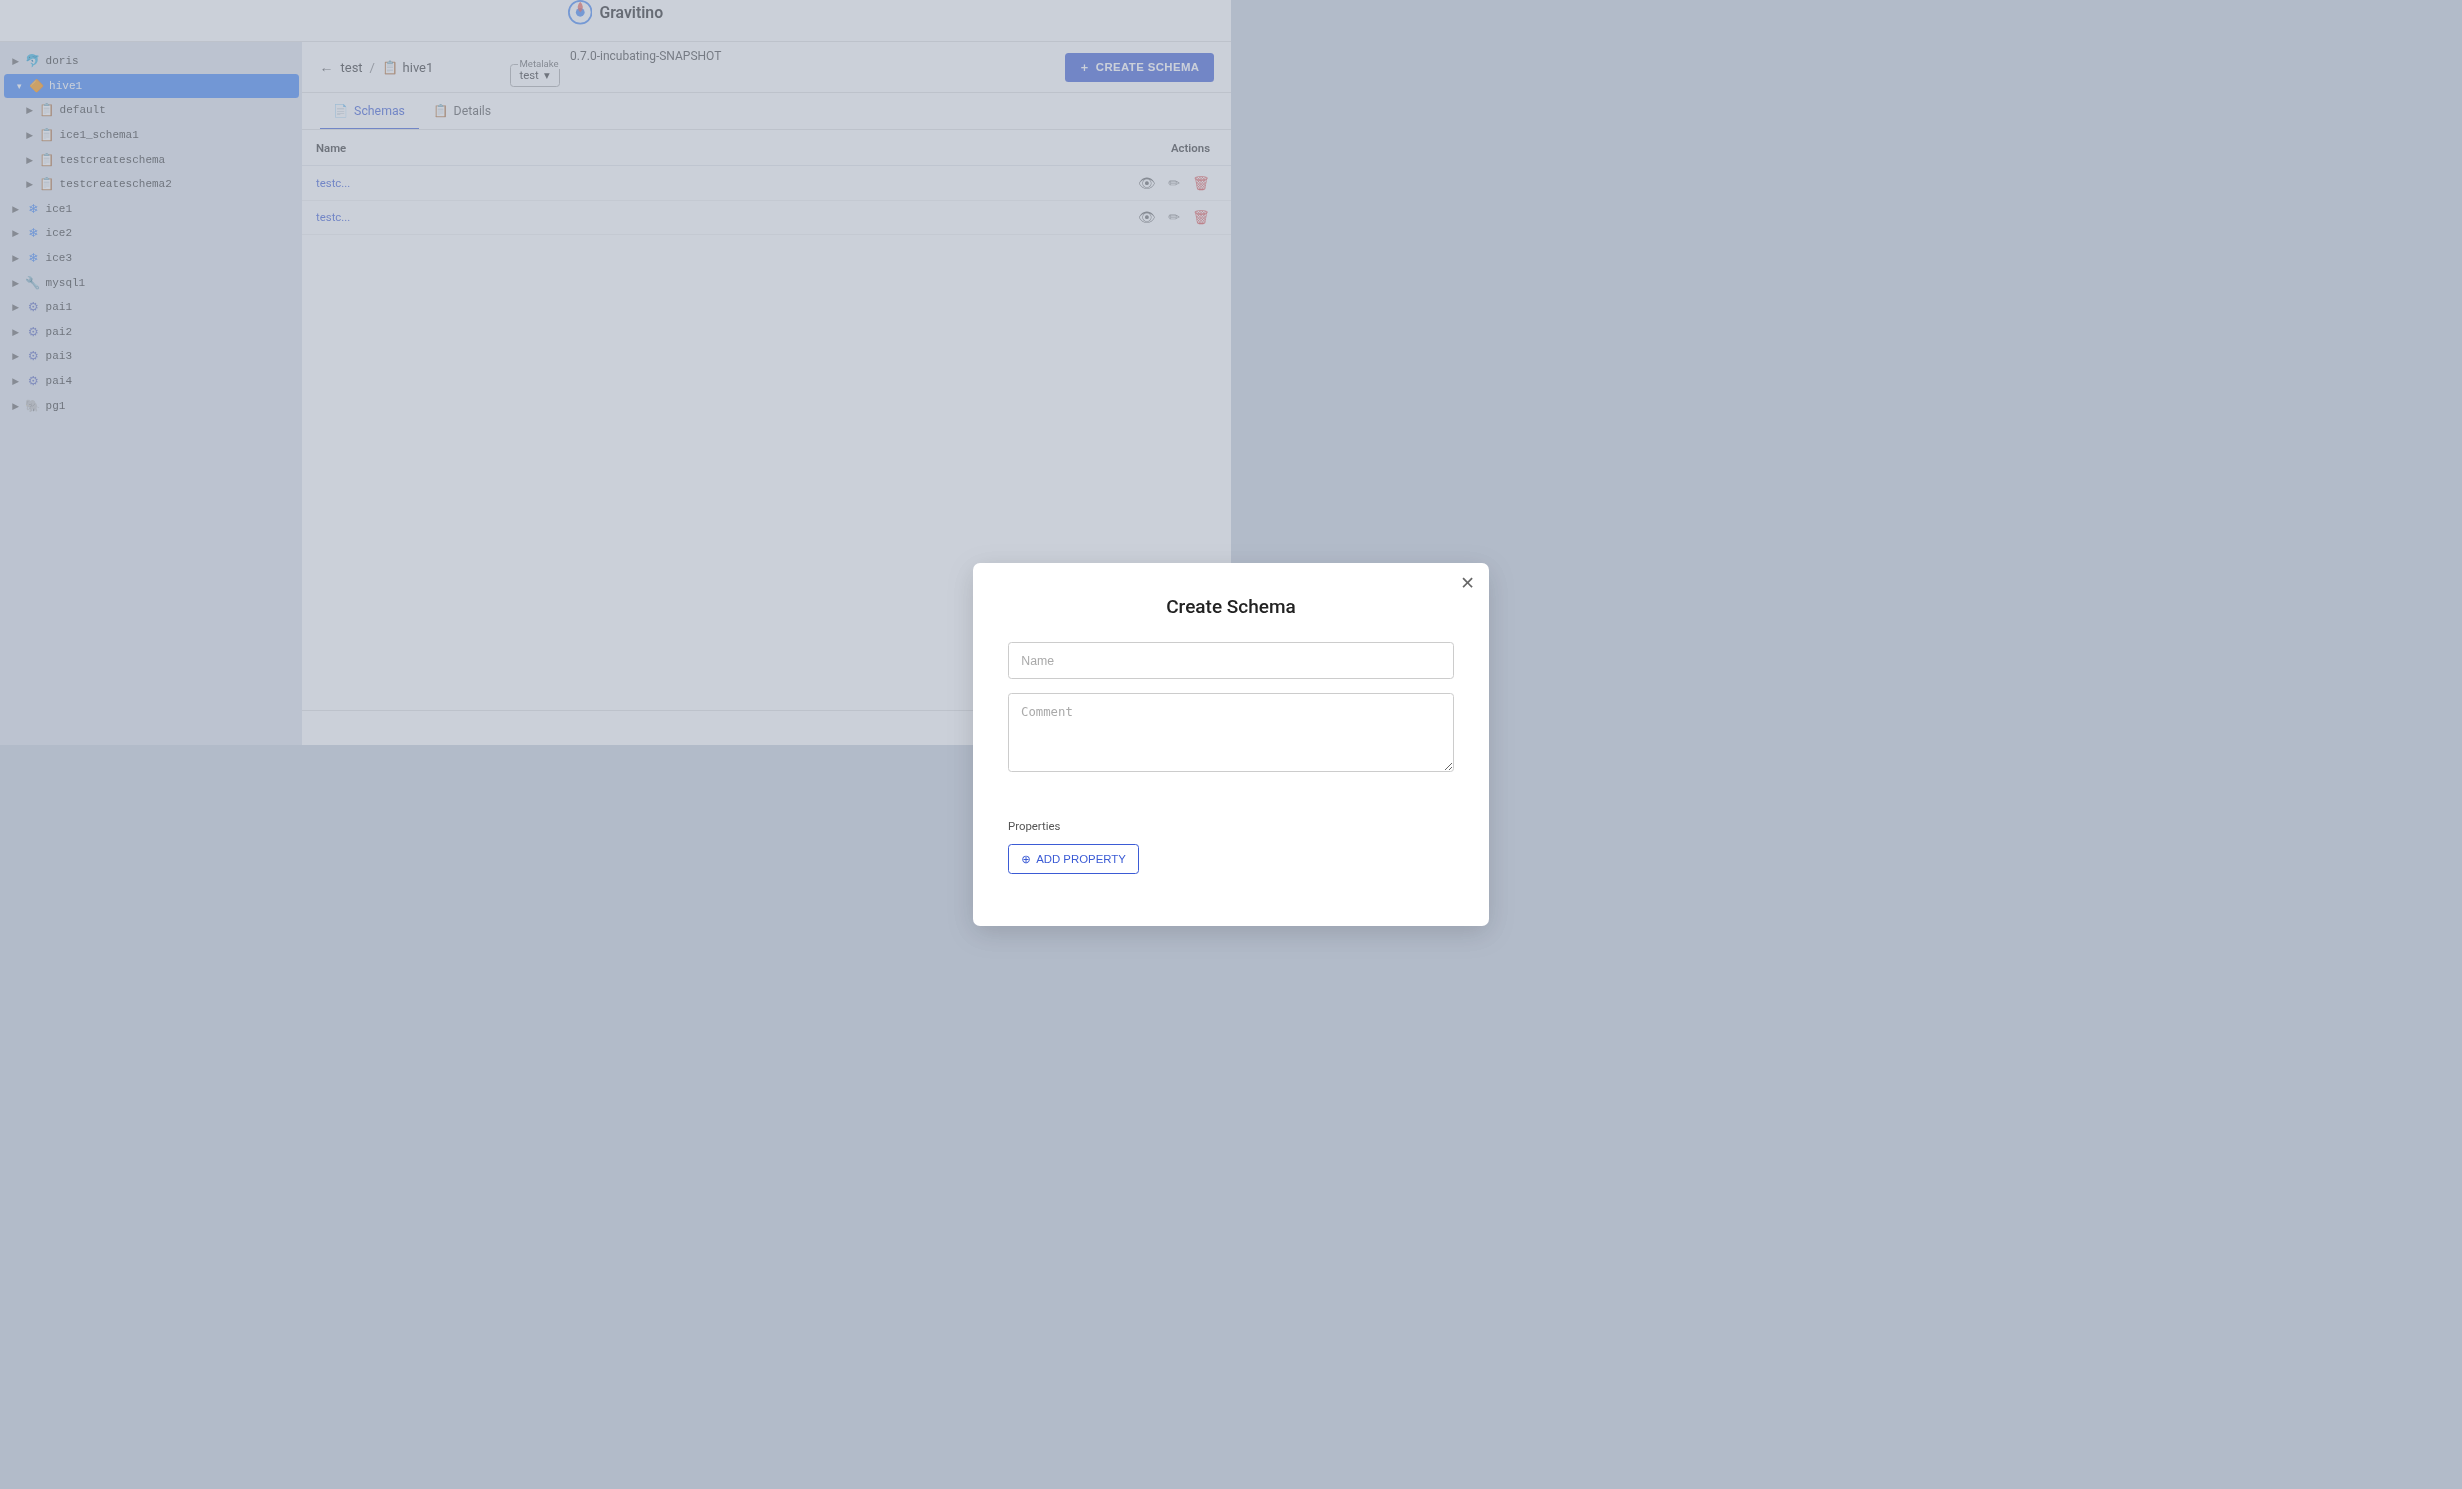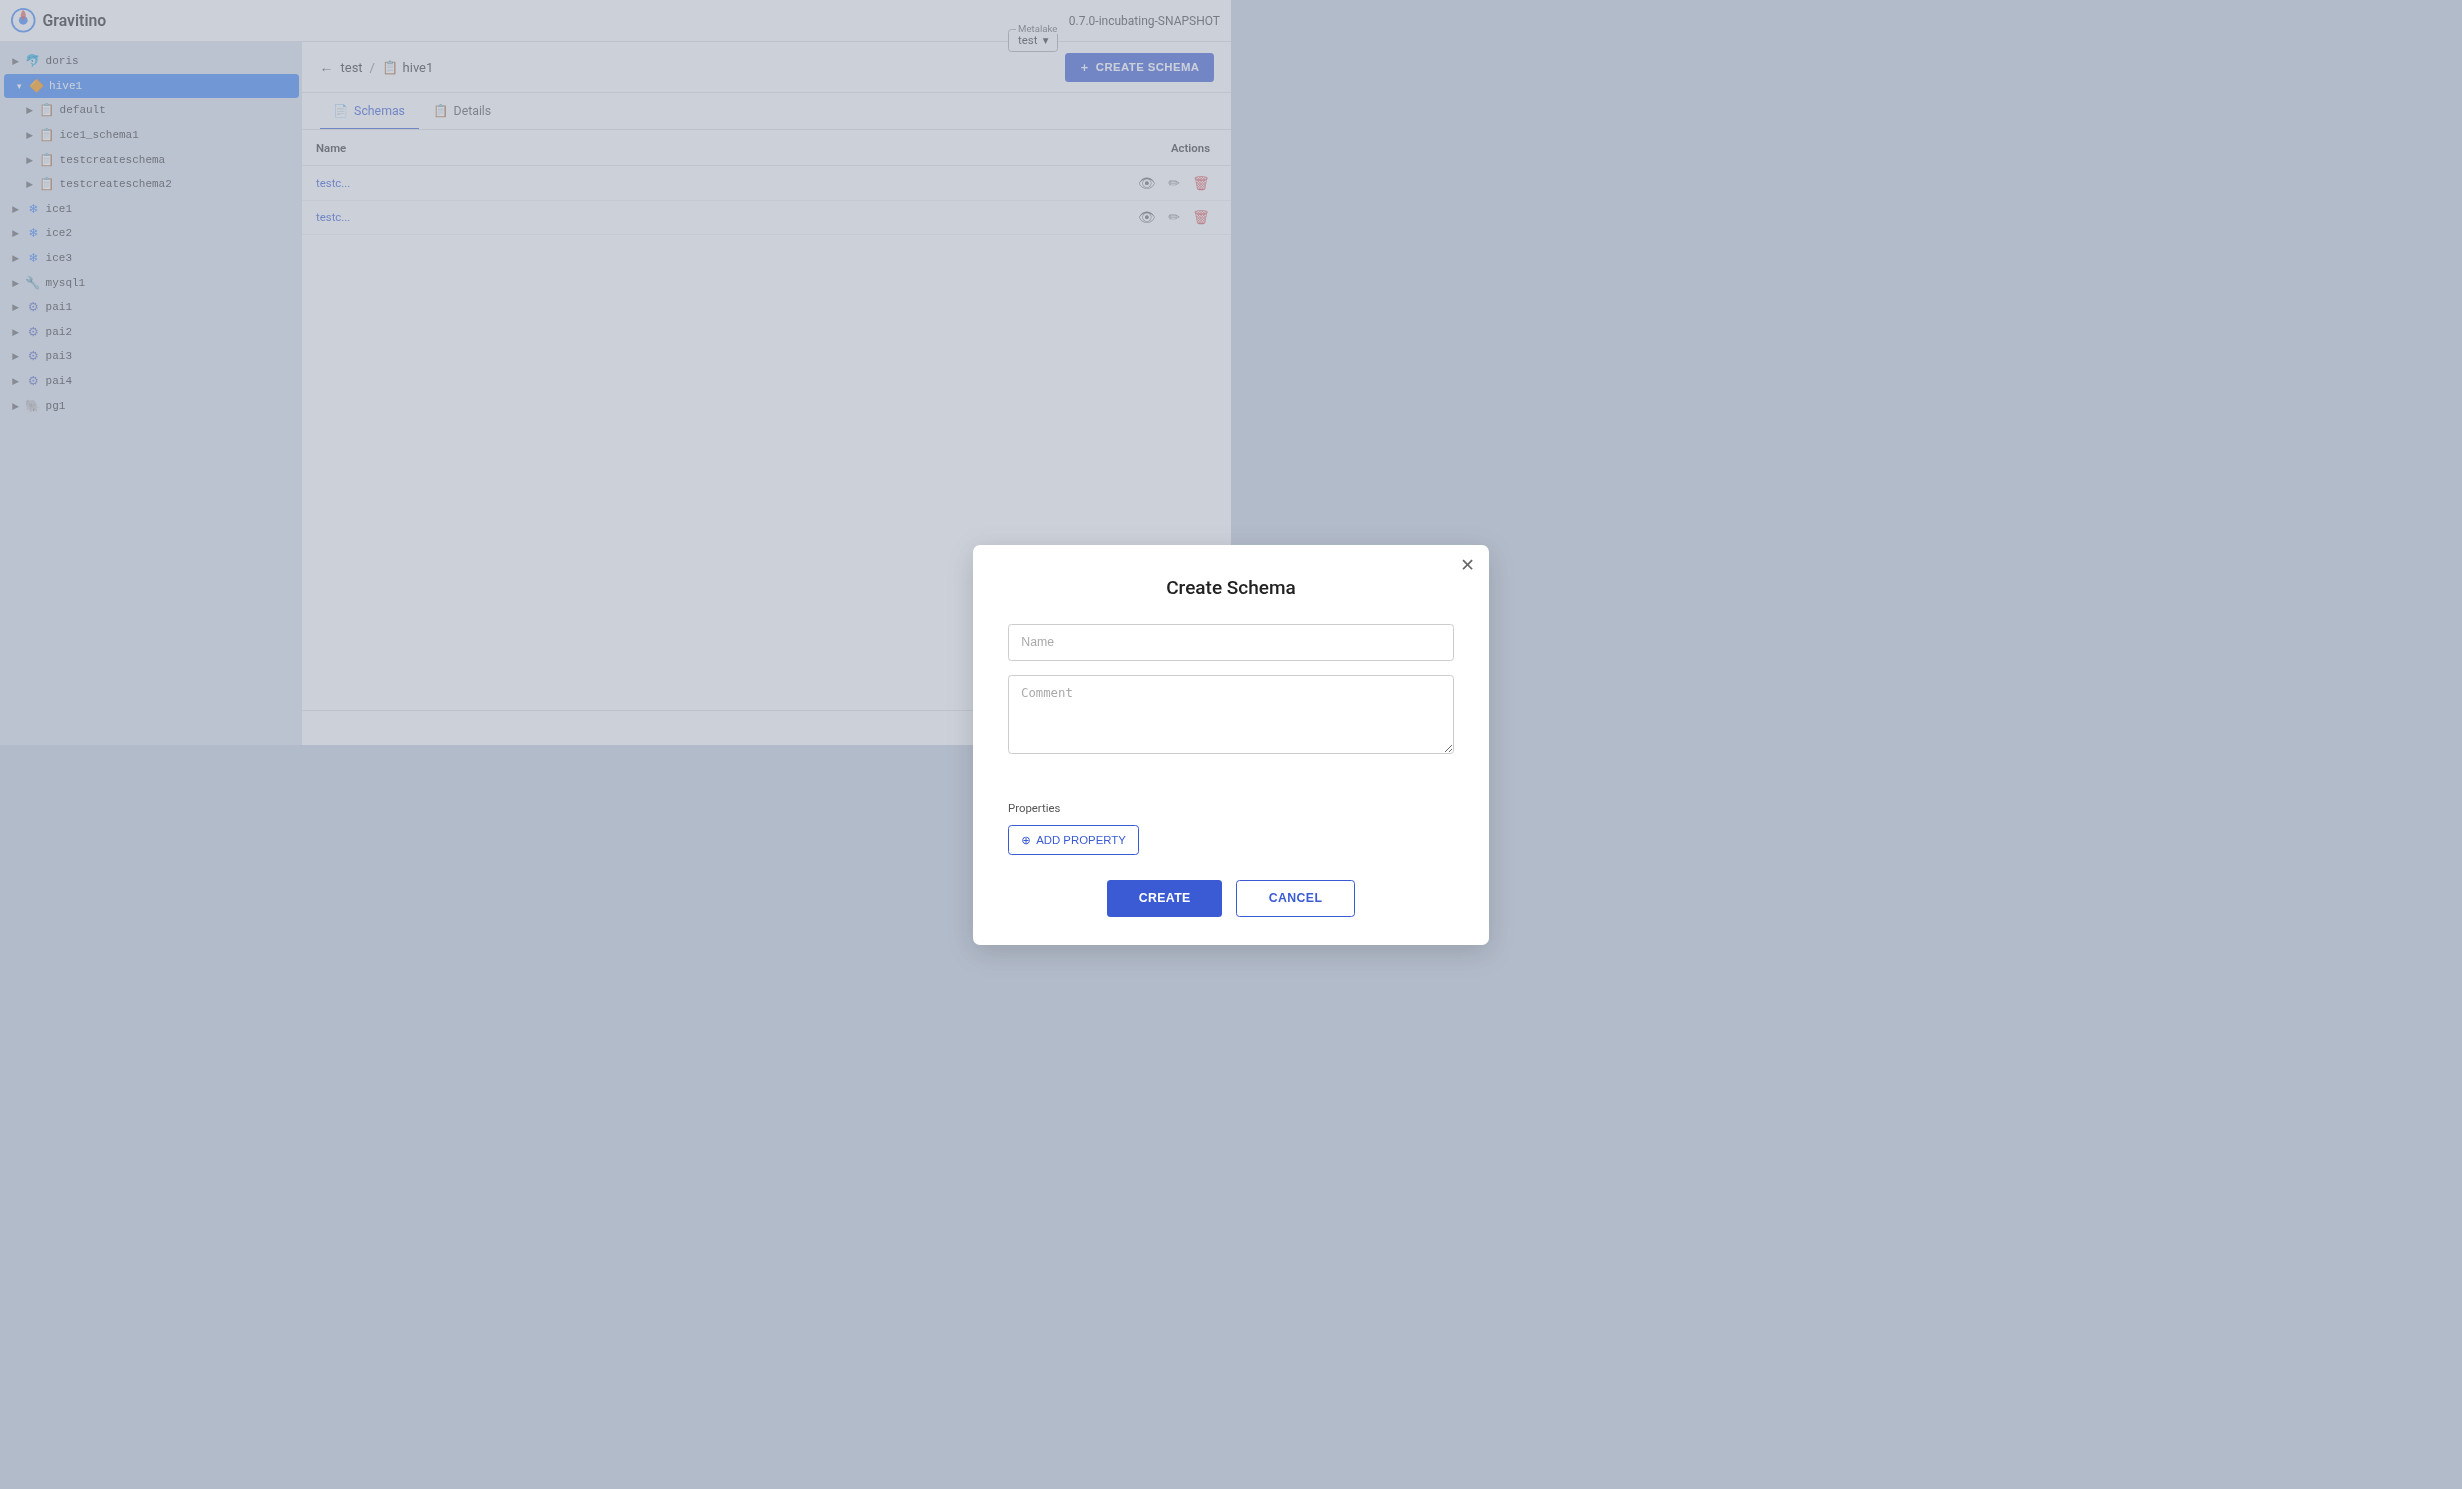--- a/index.html
+++ b/index.html
@@ -12,24 +12,25 @@
       position: relative;
     }
 
     
     .topbar {
       background: #fff;
       height: 42px;
       display: flex;
       align-items: center;
       justify-content: space-between;
-      padding: 0 11px;
+      padding: 0 26px;
       border-bottom: 0.9px solid #e0e0e0;
       position: relative;
       z-index: 10;
+      flex-direction: column;
     }
     .topbar-logo {
       display: flex;
       align-items: center;
       gap: 7px;
       font-weight: 600;
       font-size: 15.8px;
       color: #222;
     }
     .logo-icon {
@@ -572,19 +573,15 @@
   <div class="modal">
     <button class="modal-close">✕</button>
     <div class="modal-title">Create Schema</div>
     <input type="text" class="modal-field" placeholder="Name" style="">
     <textarea class="modal-field" placeholder="Comment" style=""></textarea>
     <div class="modal-section-label">Properties</div>
     <button class="add-property-btn">
       <span>⊕</span>
       <span>ADD PROPERTY</span>
     </button>
-    <div class="modal-actions">
-      <button class="btn-create">CREATE</button>
-      <button class="btn-cancel">CANCEL</button>
-    </div>
   </div>
 </div>
 
 
 </body></html>

